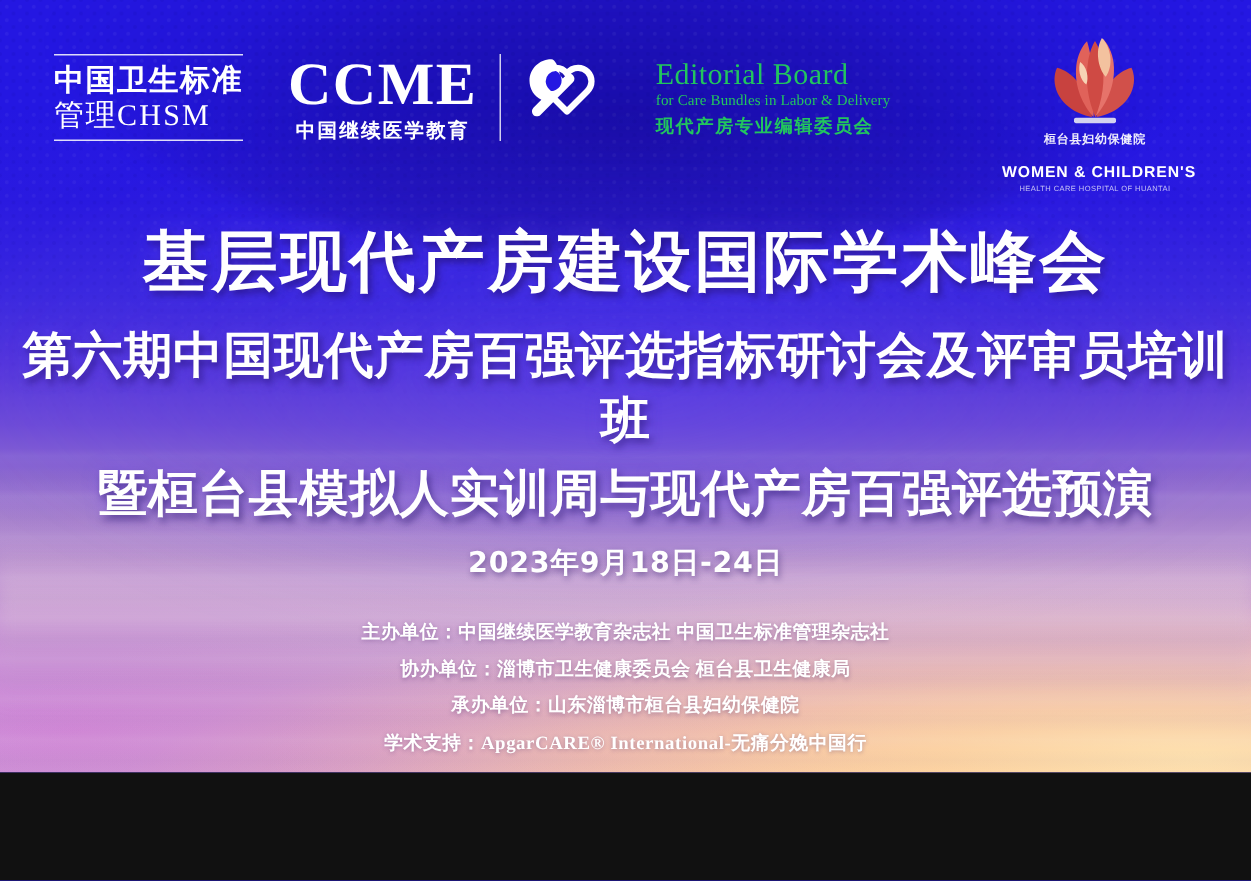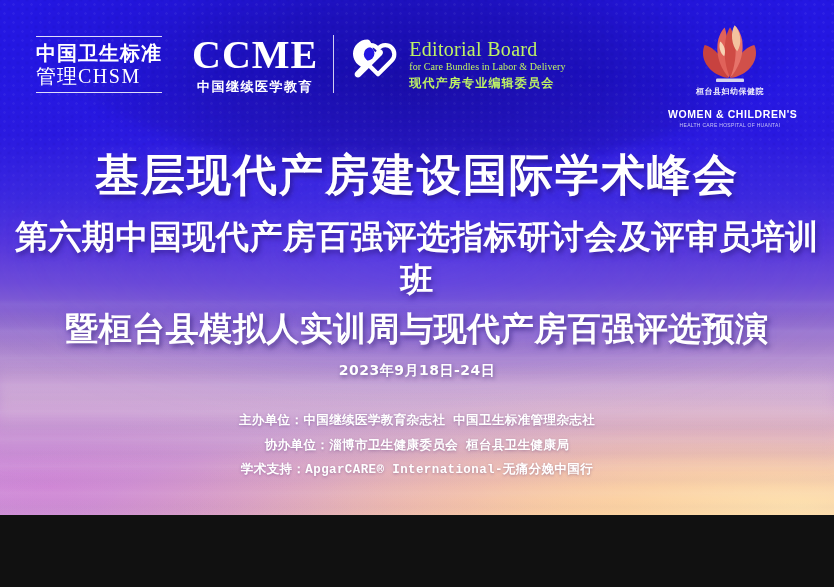--- a/index.html
+++ b/index.html
@@ -209,21 +209,22 @@
     width: 1px;
     height: 58px;
     background: rgba(255,255,255,0.8);
     margin: 0 13px 0 15px;
   }
 
   
   .logo-eb {
     display: flex;
     align-items: center;
-    color: #bef264;
+    color: #22c55e;
+    gap: 28px;
   }
   .eb-mark { margin-right: 8px; display:block; }
   .logo-eb .txt { line-height: 1; }
   .logo-eb .t1 {
     font-family: "Liberation Serif", "DejaVu Serif", serif;
     font-size: 20px;
     font-weight: 400;
     letter-spacing: 0.3px;
     white-space: nowrap;
   }
@@ -315,36 +316,36 @@
     margin-top: 7px;
     text-shadow: 2px 3px 5px rgba(25,8,90,0.5), 0 0 12px rgba(120,90,255,0.3);
   }
 
   .event-date {
     position: absolute;
     left: 0; right: 0;
     top: 362px;
     text-align: center;
     font-family: "DejaVu Sans", "Liberation Sans", sans-serif;
-    font-size: 14px;
+    font-size: 19px;
     font-weight: 700;
     color: #ffffff;
     letter-spacing: 0.5px;
     text-shadow: 1px 2px 4px rgba(30,12,90,0.45);
   }
 
   
   .credits {
     position: absolute;
     left: 0; right: 0;
     top: 415px;
     text-align: center;
   }
   .credit-line {
-    font-family: Liberation Mono, monospace;
+    font-family: Liberation Serif, serif;
     font-size: 12.5px;
     font-weight: 700;
     color: #ffffff;
     letter-spacing: 0.4px;
     line-height: 1;
     margin-bottom: 12px;
     text-shadow: 0 1px 3px rgba(60,30,100,0.35);
     white-space: nowrap;
   }
 </style>
@@ -434,16 +435,17 @@
     <div class="title-main">基层现代产房建设国际学术峰会</div>
     <div class="title-sub1">第六期中国现代产房百强评选指标研讨会及评审员培训班</div>
     <div class="title-sub2">暨桓台县模拟人实训周与现代产房百强评选预演</div>
   </div>
 
   <div class="event-date">2023年9月18日-24日</div>
 
   <div class="credits">
     <div class="credit-line">主办单位：中国继续医学教育杂志社  中国卫生标准管理杂志社</div>
     <div class="credit-line">协办单位：淄博市卫生健康委员会  桓台县卫生健康局</div>
+    <div class="credit-line">承办单位：山东淄博市桓台县妇幼保健院</div>
     <div class="credit-line">学术支持：ApgarCARE® International-无痛分娩中国行</div>
   </div>
 
 </div>
 
 </body></html>

